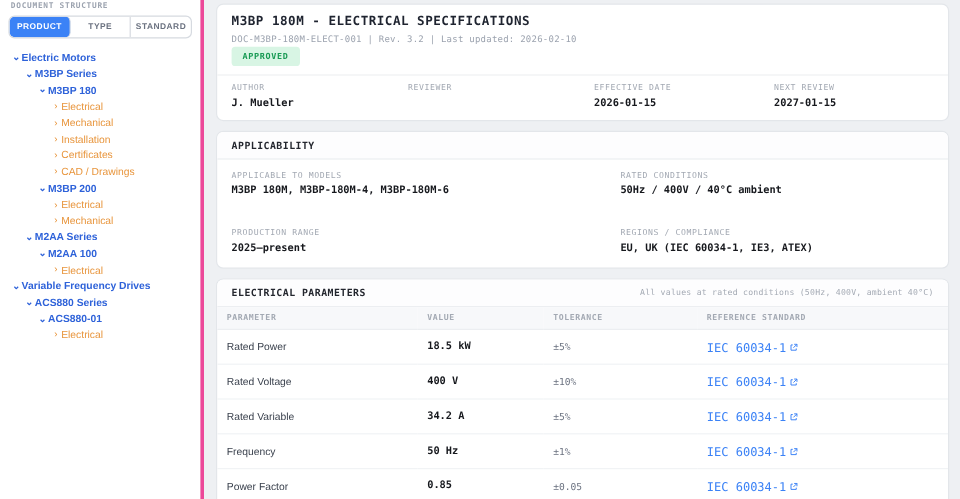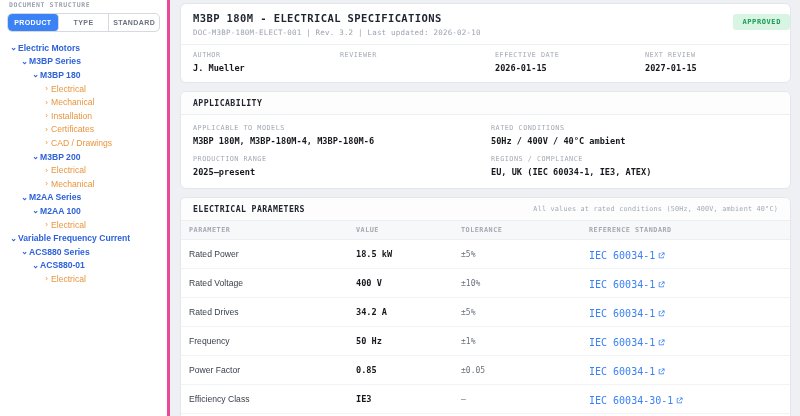--- a/index.html
+++ b/index.html
@@ -42,21 +42,21 @@
   .tree-item.leaf { color: #e8953c; font-weight: 500; }
 
   
   .main { flex: 1; padding: 3px 9px 0 10px; overflow: hidden; }
   .card {
     background: #ffffff; border: 1px solid #e3e6ea; border-radius: 6px;
     margin-bottom: 8px; overflow: hidden;
   }
 
   
-  .doc-top { display: flex; justify-content: space-between; align-items: flex-start; padding: 8px 0 7px 12px; }
+  .doc-top { display: flex; justify-content: space-between; align-items: flex-start; padding: 8px 12px 7px 12px; flex-direction: column; }
   .doc-title {
     font-family: "DejaVu Sans Mono", monospace;
     font-size: 10.5px; font-weight: 700; letter-spacing: 0.4px; color: #1f2430;
   }
   .doc-id {
     font-family: "DejaVu Sans Mono", monospace;
     font-size: 7.5px; color: #9ca3af; margin-top: 4px; letter-spacing: 0.2px;
   }
   .badge {
     background: #d8f5e4; color: #179a53; border-radius: 3px;
@@ -83,21 +83,21 @@
     padding: 6px 12px; border-bottom: 1px solid #eceef1; background: #fdfdfe;
   }
   .card-header-title {
     font-family: "DejaVu Sans Mono", monospace;
     font-size: 8.2px; font-weight: 700; letter-spacing: 0.4px; color: #23262e;
   }
   .card-header-note {
     font-family: "DejaVu Sans Mono", monospace;
     font-size: 6.8px; color: #a3a9b3; letter-spacing: 0.2px;
   }
-  .fields-grid { display: grid; grid-template-columns: 298px 1fr; row-gap: 9px; padding: 9px 12px 11px 12px; }
+  .fields-grid { display: grid; grid-template-columns: 298px 1fr; row-gap: 9px; padding: 9px 12px 11px 12px; gap: 26px; }
 
   
   table { width: 100%; border-collapse: collapse; }
   th {
     background: #f7f8fa; text-align: left;
     font-family: "DejaVu Sans Mono", monospace;
     font-size: 6.8px; font-weight: 600; color: #a3a9b3; letter-spacing: 0.5px;
     padding: 5px 8px; border-bottom: 1px solid #eceef1; white-space: nowrap;
   }
   td { padding: 5px 8px; border-bottom: 1px solid #f1f3f5; white-space: nowrap; vertical-align: middle; }
@@ -175,21 +175,21 @@
         <div class="tree-item branch" style="padding-left: 24px;">
           <span class="chev">⌄</span>
           <span>M2AA 100</span>
         </div>
         <div class="tree-item leaf" style="padding-left: 35px;">
           <span class="chev">›</span>
           <span>Electrical</span>
         </div>
         <div class="tree-item branch" style="padding-left: 2px;">
           <span class="chev">⌄</span>
-          <span>Variable Frequency Current</span>
+          <span>Variable Frequency Drives</span>
         </div>
         <div class="tree-item branch" style="padding-left: 13px;">
           <span class="chev">⌄</span>
           <span>ACS880 Series</span>
         </div>
         <div class="tree-item branch" style="padding-left: 24px;">
           <span class="chev">⌄</span>
           <span>ACS880-01</span>
         </div>
         <div class="tree-item leaf" style="padding-left: 35px;">
@@ -293,21 +293,21 @@
               <td><a class="ref-link">
                   <span>IEC 60034-1</span>
                   <span><svg class="ext-icon" viewBox="0 0 12 12" fill="none" stroke="#3b82f6" stroke-width="1.4">
                       <path d="M4.5 2.5 H2 V10 H9.5 V7.5"></path>
                       <path d="M6.5 1.5 H10.5 V5.5"></path>
                       <path d="M10.5 1.5 L5.5 6.5"></path>
                     </svg></span>
                 </a></td>
             </tr>
             <tr>
-              <td class="td-param">Rated Drives</td>
+              <td class="td-param">Rated Variable</td>
               <td class="td-value">34.2 A</td>
               <td class="td-tol">±5%</td>
               <td><a class="ref-link">
                   <span>IEC 60034-1</span>
                   <span><svg class="ext-icon" viewBox="0 0 12 12" fill="none" stroke="#3b82f6" stroke-width="1.4">
                       <path d="M4.5 2.5 H2 V10 H9.5 V7.5"></path>
                       <path d="M6.5 1.5 H10.5 V5.5"></path>
                       <path d="M10.5 1.5 L5.5 6.5"></path>
                     </svg></span>
                 </a></td>

